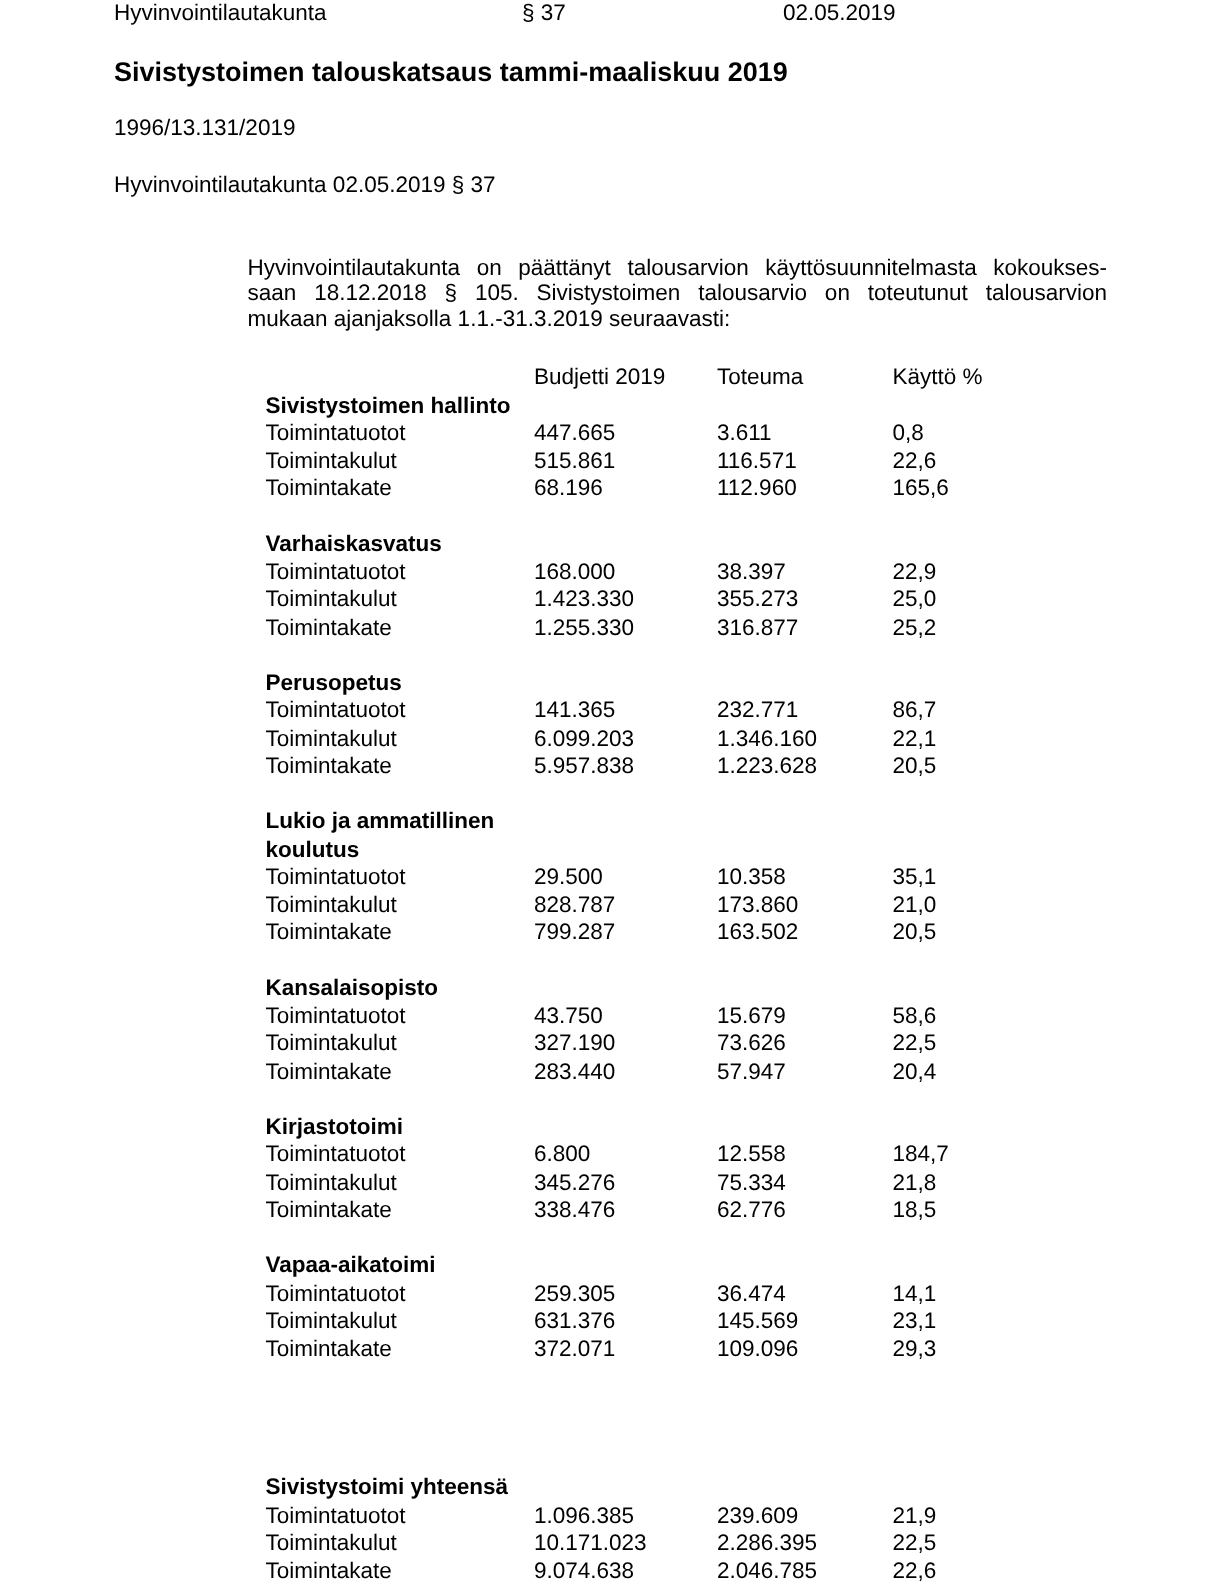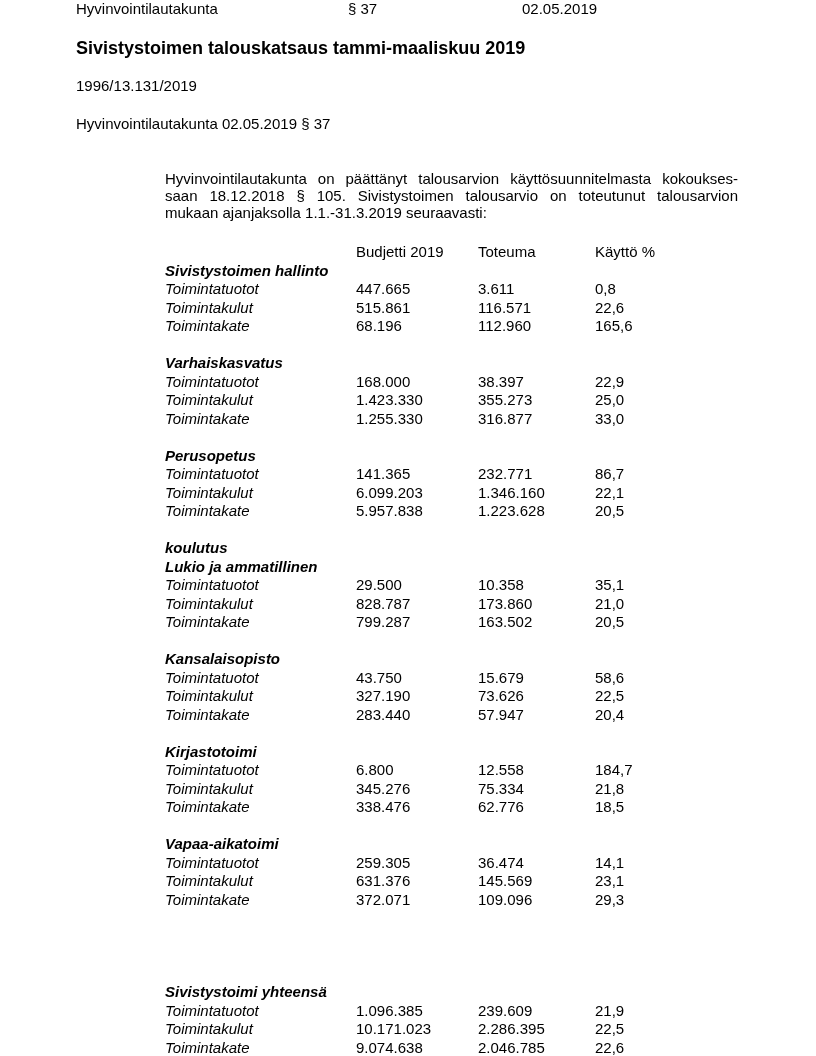--- a/index.html
+++ b/index.html
@@ -29,21 +29,21 @@
       font-size: 15px;
       line-height: 17px;
       text-align: justify;
       white-space: normal;
     }
     .intro-line { display: block; text-align: justify; text-align-last: justify; }
     .intro-line.last { text-align-last: left; }
     .table { position: absolute; left: 165px; top: 243px; width: 560px; }
     .row { position: relative; height: 18.5px; line-height: 18.5px; font-size: 15px; }
     .row span { position: absolute; top: 0; white-space: nowrap; }
-    .c0 { left: 0px; font-style: italic; }
+    .c0 { left: 12px; }
     .c1 { left: 191px; }
     .c2 { left: 313px; }
     .c3 { left: 430px; }
     .colhead span { font-weight: normal; }
     .sect span { font-weight: bold; }
     .gap { height: 18.5px; }
     .gap-big { height: 74px; }
   </style>
 </head>
 <body>
@@ -104,21 +104,21 @@
   <div class="row">
       <span class="c0">Toimintakulut</span>
       <span class="c1">1.423.330</span>
       <span class="c2">355.273</span>
       <span class="c3">25,0</span>
     </div>
   <div class="row">
       <span class="c0">Toimintakate</span>
       <span class="c1">1.255.330</span>
       <span class="c2">316.877</span>
-      <span class="c3">33,0</span>
+      <span class="c3">25,2</span>
     </div>
   <div class="gap"></div>
 
   <div class="row sect">
       <span class="c0">Perusopetus</span>
     </div>
   <div class="row">
       <span class="c0">Toimintatuotot</span>
       <span class="c1">141.365</span>
       <span class="c2">232.771</span>
@@ -132,24 +132,24 @@
     </div>
   <div class="row">
       <span class="c0">Toimintakate</span>
       <span class="c1">5.957.838</span>
       <span class="c2">1.223.628</span>
       <span class="c3">20,5</span>
     </div>
   <div class="gap"></div>
 
   <div class="row sect">
+      <span class="c0">Lukio ja ammatillinen</span>
+    </div>
+  <div class="row sect">
       <span class="c0">koulutus</span>
-    </div>
-  <div class="row sect">
-      <span class="c0">Lukio ja ammatillinen</span>
     </div>
   <div class="row">
       <span class="c0">Toimintatuotot</span>
       <span class="c1">29.500</span>
       <span class="c2">10.358</span>
       <span class="c3">35,1</span>
     </div>
   <div class="row">
       <span class="c0">Toimintakulut</span>
       <span class="c1">828.787</span>

